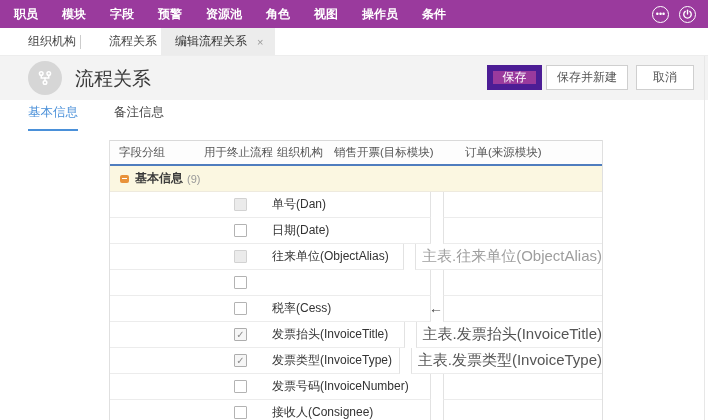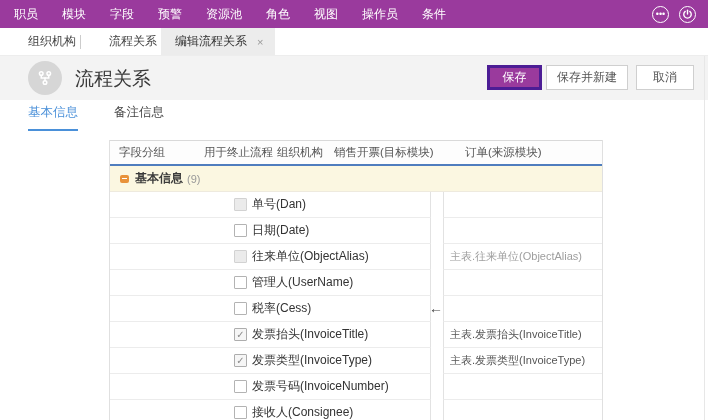--- a/index.html
+++ b/index.html
@@ -3,42 +3,42 @@
 <meta charset="utf-8">
 <style>
   html,body{margin:0;padding:0;background:#fff;}
   *{box-sizing:border-box;}
   .stage{position:relative;width:708px;height:420px;overflow:hidden;background:#fff;
          font-family:"Liberation Sans","DejaVu Sans",sans-serif;color:#333;}
 
   
   .menubar{position:absolute;left:0;top:0;width:708px;height:28px;background:#9a3a9d;
            display:flex;align-items:center;padding-left:14px;}
-  .menubar .mitem{color:#fff;font-size:12px;font-weight:400;margin-right:24px;cursor:default;white-space:nowrap;}
+  .menubar .mitem{color:#fff;font-size:12px;font-weight:700;margin-right:24px;cursor:default;white-space:nowrap;}
   .menubar-right{position:absolute;right:12px;top:0;height:28px;display:flex;align-items:center;gap:10px;}
   .circ-icon{width:17px;height:17px;border:1.4px solid #fff;border-radius:50%;
              display:flex;align-items:center;justify-content:center;color:#fff;font-size:9px;line-height:1;}
 
   
   .doctabs{position:absolute;left:0;top:28px;width:708px;height:28px;background:#fff;
            display:flex;align-items:stretch;border-bottom:1px solid #ededed;}
   .dtab{display:flex;align-items:center;font-size:12px;color:#444;padding:0 14px;position:relative;white-space:nowrap;}
   .dtab.w{width:80px;padding-left:28px;}
   .dtab.active{background:#ececec;color:#333;padding:0 12px 0 14px;}
   .dtab .close{margin-left:10px;color:#9a9a9a;font-size:11px;}
   .dsep{width:1px;height:14px;background:#ccc;align-self:center;}
 
   
   .pageheader{position:absolute;left:0;top:56px;width:708px;height:44px;background:#f3f3f3;}
   .title-icon{position:absolute;left:28px;top:5px;width:34px;height:34px;border-radius:50%;background:#d6d6d6;
               display:flex;align-items:center;justify-content:center;}
   .page-title{position:absolute;left:75px;top:10px;font-size:19px;color:#3a3a3a;}
   .hbuttons{position:absolute;right:14px;top:9px;display:flex;align-items:center;}
   .btn{height:25px;font-size:12px;display:flex;align-items:center;justify-content:center;cursor:pointer;}
-  .btn-primary{background:#9a3a9d;color:#fff;width:55px;border:3px solid #4c1d95;}
+  .btn-primary{background:#9a3a9d;color:#fff;width:55px;border:6px solid #4c1d95;}
   .btn-plain{background:#fff;color:#555;border:1px solid #cfcfcf;padding:0 10px;}
   .btn-savnew{margin-left:4px;}
   .btn-cancel{margin-left:8px;width:58px;}
 
   
   .ctabs{position:absolute;left:28px;top:104px;display:flex;gap:36px;}
   .ctab{font-size:12.5px;padding-bottom:8px;cursor:pointer;}
   .ctab.active{color:#4a90d9;border-bottom:2px solid #4a90d9;}
   .ctab.inactive{color:#444;}
 
@@ -54,22 +54,22 @@
   .glabel{margin-left:6px;font-size:12px;font-weight:bold;color:#3a3a3a;}
   .gcount{margin-left:4px;font-size:11px;color:#999;}
   .trow{display:flex;height:26px;}
   .row-left{width:321px;display:flex;align-items:center;border-bottom:1px solid #ececec;border-right:1px solid #e2e2e2;}
   .row-gutter{width:12px;position:relative;}
   .row-right{flex:1;display:flex;align-items:center;border-left:1px solid #e2e2e2;border-bottom:1px solid #ececec;padding-left:6px;}
   .cb{width:13px;height:13px;margin-left:124px;border:1px solid #b3b3b3;background:#fff;border-radius:1px;
       flex:0 0 auto;display:flex;align-items:center;justify-content:center;font-size:10px;color:#8b8b8b;line-height:1;cursor:pointer;}
   .cb.disabled{background:#ebebeb;border-color:#d2d2d2;cursor:default;}
   .cb.checked{background:#f6f6f6;border-color:#adadad;}
-  .row-label{margin-left:5px;font-size:12px;color:#333;white-space:nowrap;}
-  .row-source{font-size:11px;color:#555;white-space:nowrap;}
+  .row-label{margin-left:25px;font-size:12px;color:#333;white-space:nowrap;}
+  .row-source{font-size:15px;color:#555;white-space:nowrap;}
   .row-source.muted{color:#9e9e9e;}
   .arrow{position:absolute;left:50%;top:50%;transform:translate(-58%,-54%);font-size:14px;color:#444;}
 
   .right-edge{position:absolute;right:3px;top:56px;bottom:0;width:1px;background:#e7e7e7;}
 </style>
 </head>
 <body>
 
 <div class="stage">
 
@@ -170,21 +170,20 @@
             <span class="row-label">往来单位(ObjectAlias)</span>
           </div>
           <div class="row-gutter"></div>
           <div class="row-right">
             <span class="row-source muted">主表.往来单位(ObjectAlias)</span>
           </div>
         </div>
         <div class="trow">
           <div class="row-left">
             <span class="cb"></span>
-            <span class="row-label">管理人(UserName)</span>
           </div>
           <div class="row-gutter"></div>
           <div class="row-right"></div>
         </div>
         <div class="trow">
           <div class="row-left">
             <span class="cb"></span>
             <span class="row-label">税率(Cess)</span>
           </div>
           <div class="row-gutter">

